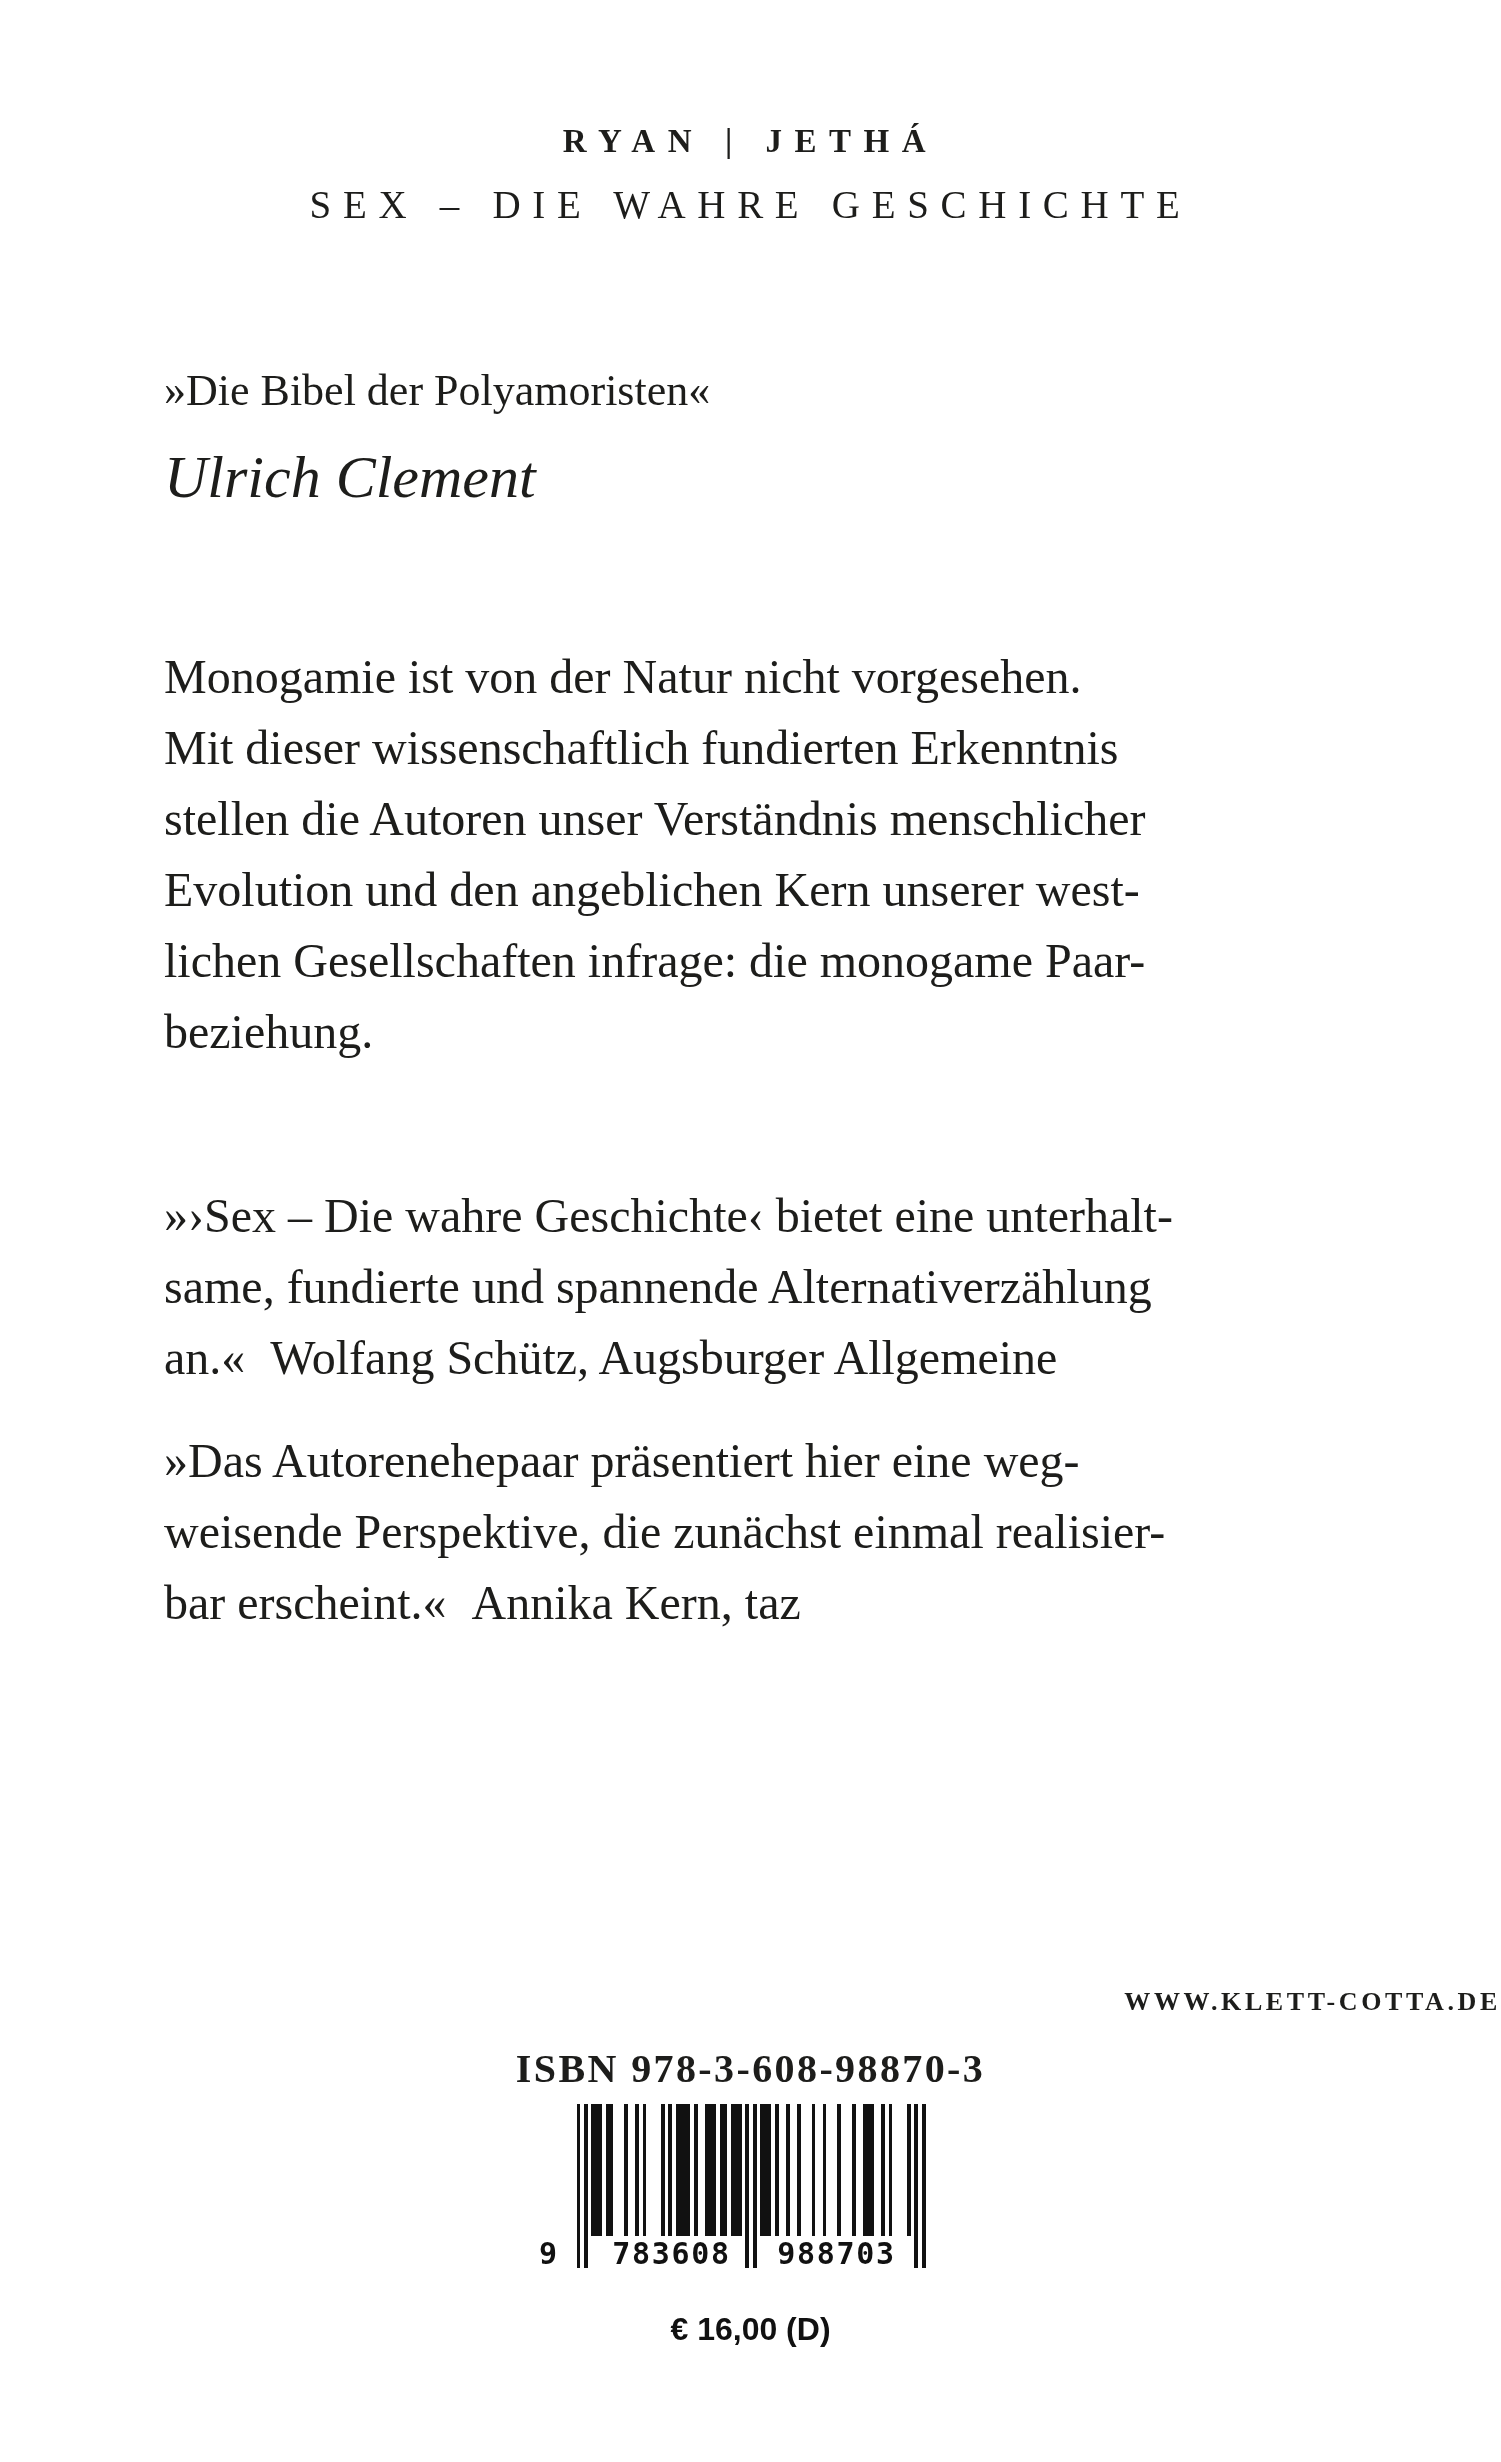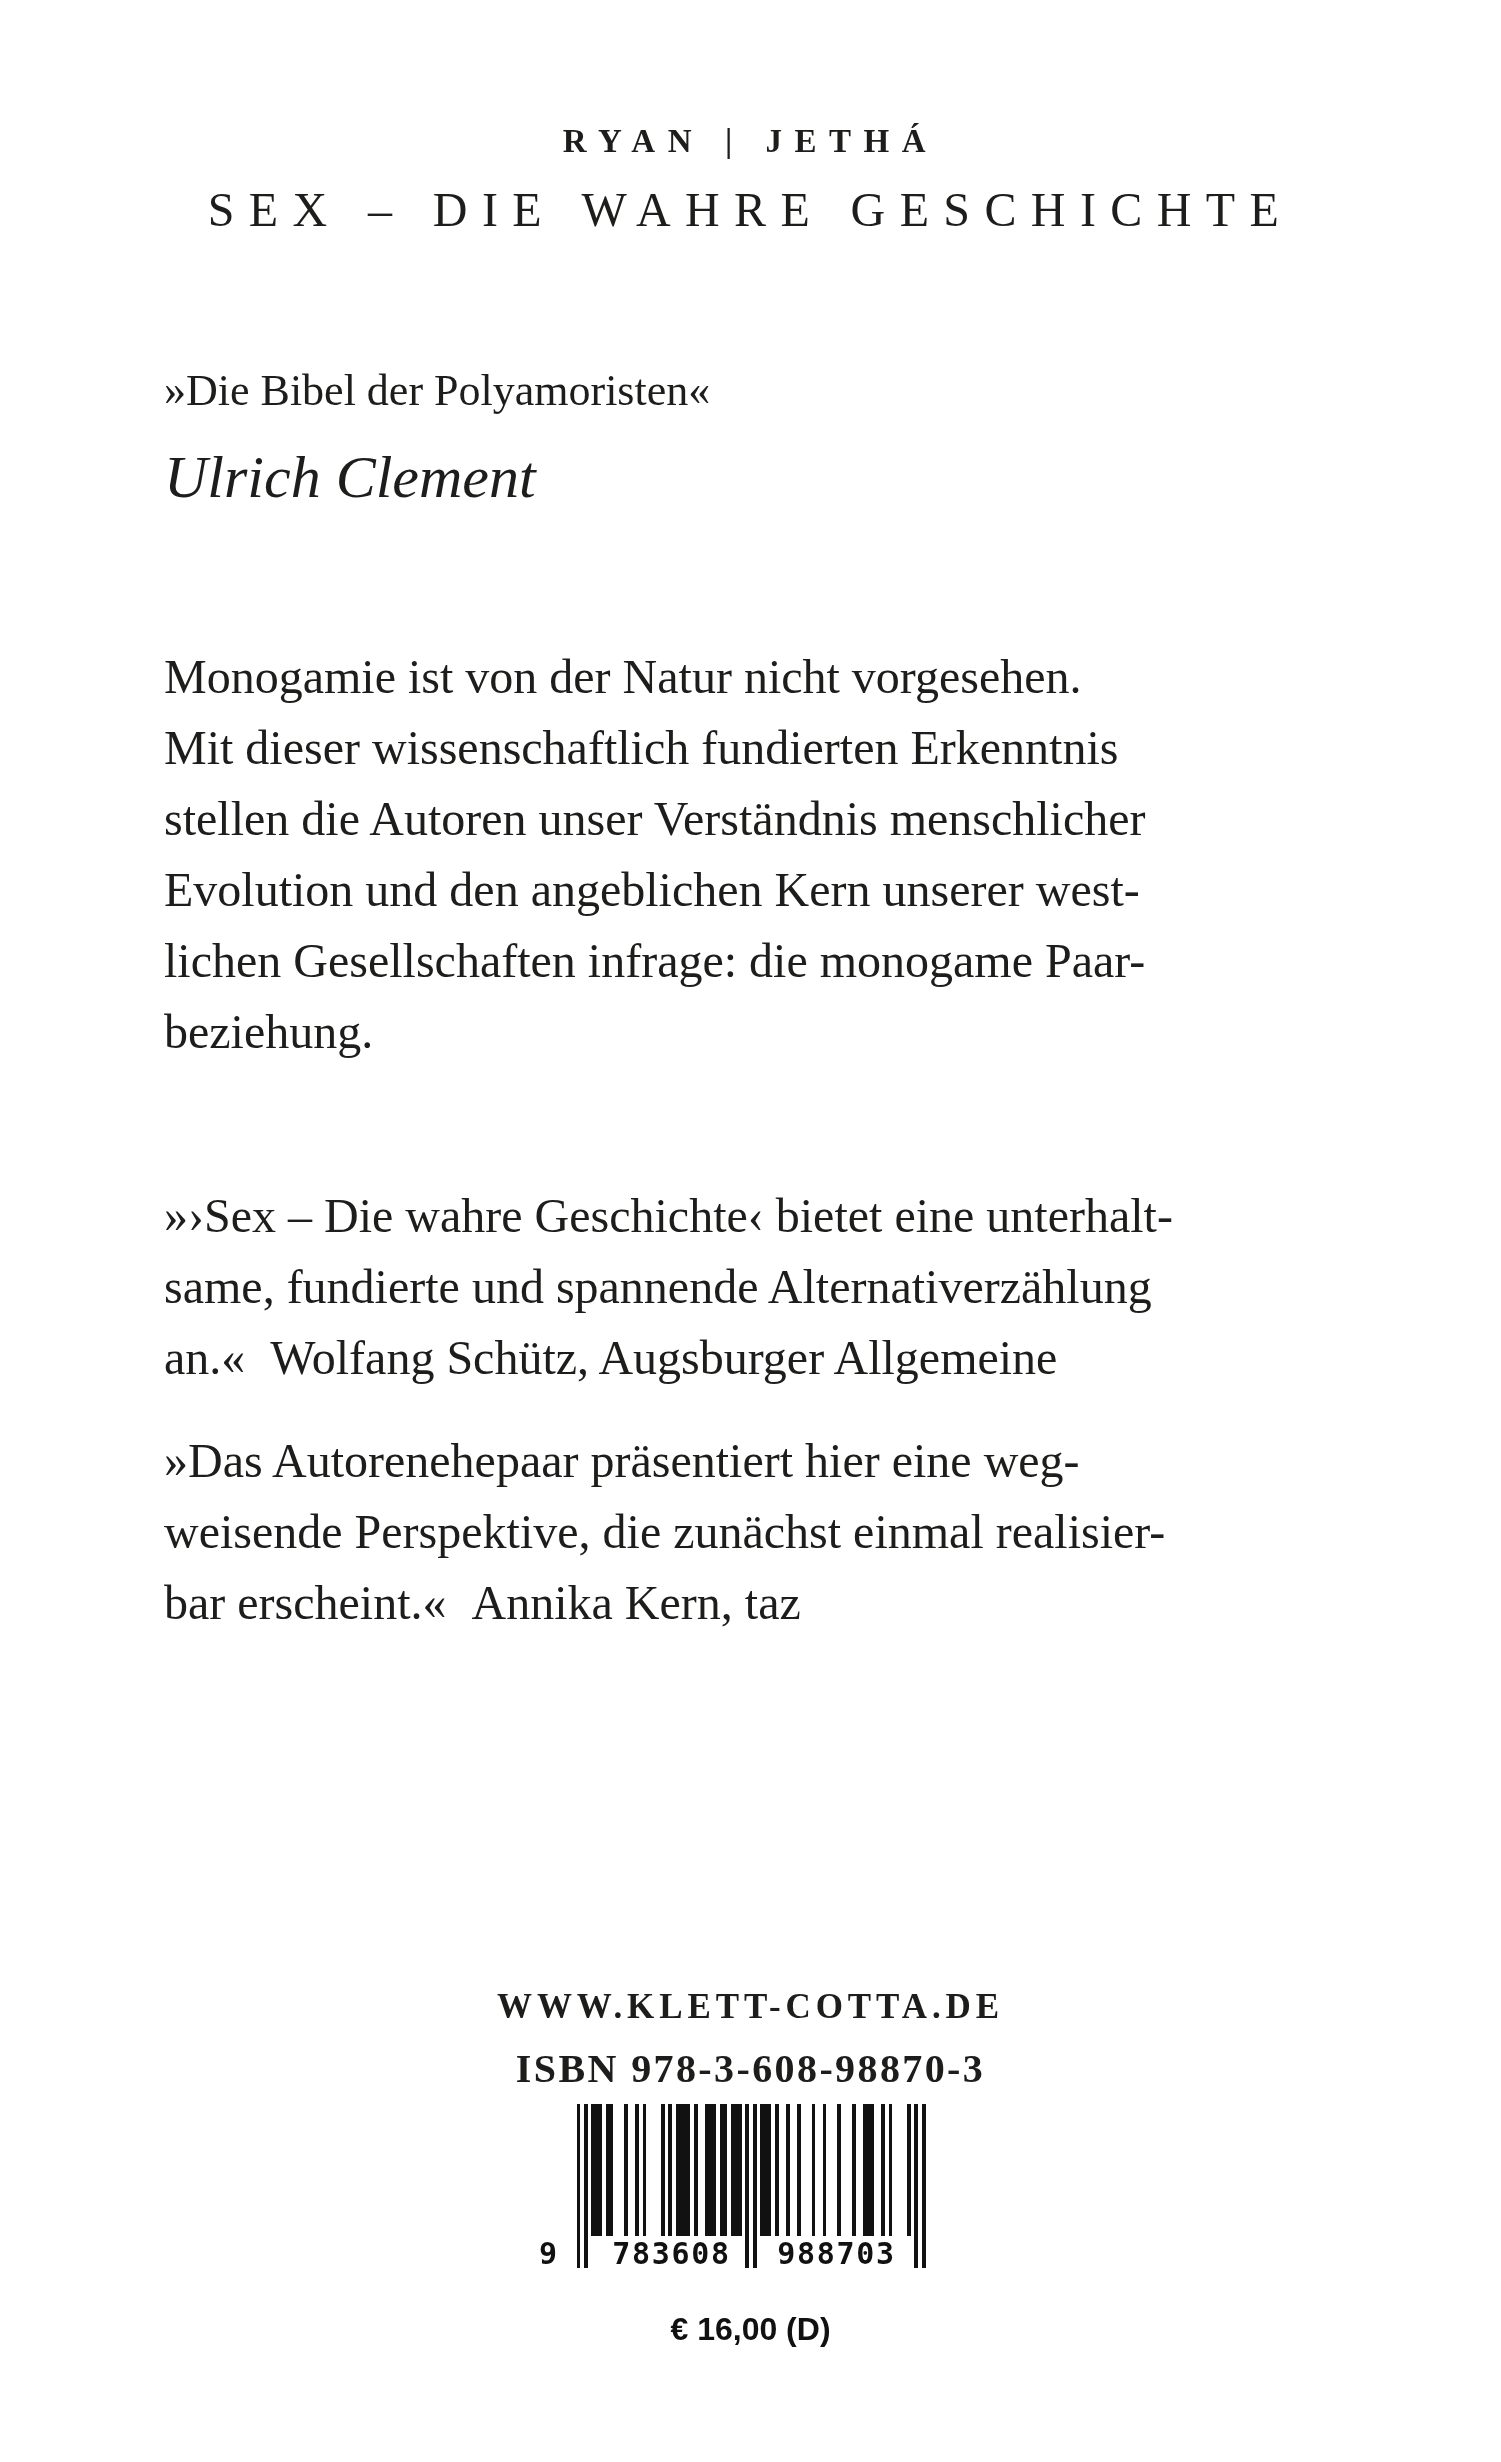--- a/index.html
+++ b/index.html
@@ -24,21 +24,21 @@
     left: 0;
     width: 100%;
     text-align: center;
   }
   .header-authors {
     font-size: 33px;
     font-weight: 700;
     letter-spacing: 0.38em;
   }
   .header-series {
-    font-size: 48px;
+    font-size: 39px;
     font-weight: 400;
     letter-spacing: 0.30em;
     margin-top: 22px;
   }
 
   
   .lead-quote {
     position: absolute;
     left: 164px;
     top: 365px;
@@ -74,23 +74,23 @@
   .attribution {
     margin-left: 25px;
   }
 
   
   .footer-www {
     position: absolute;
     top: 1987px;
     left: 0;
     width: 100%;
-    text-align: center;
+    text-align: right;
     font-weight: 700;
-    font-size: 35px;
+    font-size: 26px;
     letter-spacing: 0.14em;
   }
   .footer-isbn {
     position: absolute;
     top: 2045px;
     left: 0;
     width: 100%;
     text-align: center;
     font-weight: 600;
     font-size: 40px;

